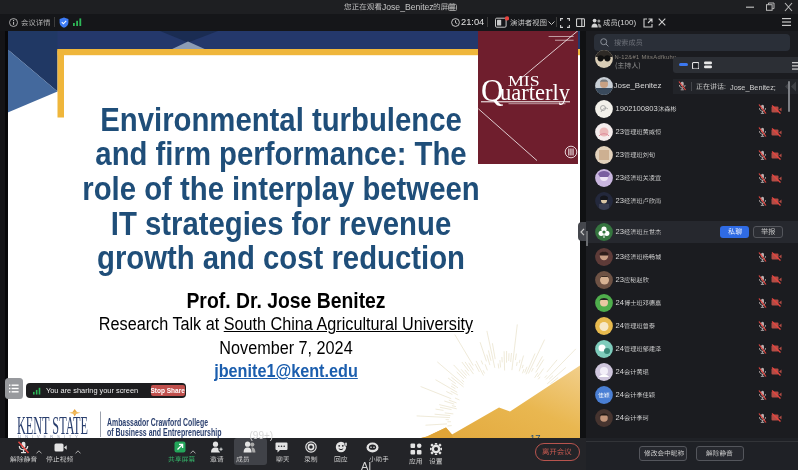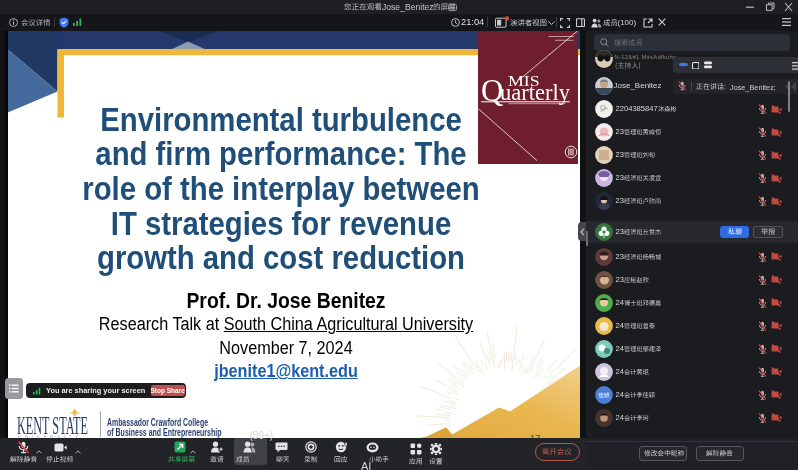--- a/index.html
+++ b/index.html
@@ -267,21 +267,21 @@
 </svg>
   </div>
 <div class="abs" style="left:0;top:30.5px;width:5px;height:407px;background:#141417"></div>
 <div class="abs" style="left:5px;top:30.5px;width:2.5px;height:407px;background:#08080a"></div>
 <div class="abs" style="left:26px;top:383px;width:160px;height:14.6px;background:#1d1d1f;border-radius:4px"></div>
 <svg class="abs" style="left:33px;top:386.5px" width="8" height="8" viewBox="0 0 9 8">
 <rect x="0" y="5" width="1.8" height="3" fill="#2EB858"></rect>
     <rect x="3.2" y="2.8" width="1.8" height="5.2" fill="#2EB858"></rect>
     <rect x="6.4" y="0.4" width="1.8" height="7.6" fill="#2EB858"></rect>
   </svg>
-<div class="abs" style="left:46px;top:386.3px;font-size:7.4px;color:#ececec;font-weight:bold;white-space:nowrap">You are sharing your screen</div>
+<div class="abs" style="left:46px;top:386.3px;font-size:7.4px;color:#ececec;font-weight:normal;white-space:nowrap">You are sharing your screen</div>
 <div class="abs" style="left:150.5px;top:384.9px;width:34px;height:11.2px;background:#C0504D;border-radius:2px;color:#fff;font-size:6.5px;font-weight:bold;text-align:center;line-height:11.2px;white-space:nowrap">Stop Share</div>
 <div class="abs" style="left:5px;top:377.5px;width:17.5px;height:21.5px;background:#97999D;border-radius:3.5px"></div>
 <svg class="abs" style="left:9px;top:383.5px" width="10" height="9" viewBox="0 0 10 9">
 <rect x="0" y="0.5" width="1.4" height="1.4" fill="#fff"></rect>
     <rect x="2.6" y="0.5" width="7" height="1.4" fill="#fff"></rect>
 <rect x="0" y="3.8" width="1.4" height="1.4" fill="#fff"></rect>
     <rect x="2.6" y="3.8" width="7" height="1.4" fill="#fff"></rect>
 <rect x="0" y="7.1" width="1.4" height="1.4" fill="#fff"></rect>
     <rect x="2.6" y="7.1" width="7" height="1.4" fill="#fff"></rect>
   </svg>
@@ -348,21 +348,21 @@
       <clipPath id="c1090">
         <circle cx="9" cy="9" r="8.9"></circle>
       </clipPath>
     </defs>
     <g clip-path="url(#c1090)">
       <rect width="18" height="18" fill="#F2F0EA"></rect>
       <path d="M6 12 C8 8 11 7 13 9" stroke="#aaa" fill="none"></path>
       <circle cx="8" cy="8" r="2.5" fill="none" stroke="#999" stroke-width="0.8"></circle>
     </g>
   </svg>
-<div class="abs" style="left:615.5px;top:104.30px;font-size:7.6px;color:#d9d9d9">2204385847</div>
+<div class="abs" style="left:615.5px;top:104.30px;font-size:7.6px;color:#d9d9d9">1902100803</div>
 <div style="position:absolute;left:658.0px;top:105.12px;line-height:0">
     <svg style="" width="18.60" height="7.75" viewBox="0 -1000 3000 1250" fill="#d9d9d9">
       <path transform="translate(0 0)" d="M93 -778C159 -748 241 -699 283 -665L326 -727C284 -760 199 -804 135 -832ZM39 -505C106 -479 191 -435 233 -404L274 -468C230 -498 144 -538 79 -562ZM58 20 122 69C180 -25 248 -150 300 -257L244 -305C188 -191 111 -58 58 20ZM587 -835V-609H311V-535H549C490 -364 384 -194 269 -110C287 -95 311 -68 324 -50C428 -137 523 -284 587 -447V78H663V-454C726 -296 816 -148 914 -61C927 -81 953 -107 971 -121C862 -206 759 -370 701 -535H949V-609H663V-835Z"></path>
       <path transform="translate(1000 0)" d="M458 -842V-729H106V-661H390C308 -576 185 -504 68 -468C83 -454 104 -427 115 -410C240 -455 371 -539 458 -640V-401H533V-644C623 -543 760 -459 890 -414C901 -433 923 -462 939 -476C815 -510 687 -579 601 -661H897V-729H533V-842ZM234 -434V-313H53V-247H204C161 -165 94 -86 28 -43C39 -24 55 5 62 25C128 -19 188 -96 234 -180V81H305V-155C344 -122 389 -82 409 -61L453 -118C431 -135 342 -199 305 -224V-247H453V-313H305V-434ZM669 -434V-313H496V-247H626C576 -152 497 -63 417 -17C432 -4 453 20 464 37C542 -14 617 -103 669 -202V81H740V-206C790 -111 860 -19 926 34C939 15 963 -11 979 -25C909 -71 832 -159 780 -247H952V-313H740V-434Z"></path>
       <path transform="translate(2000 0)" d="M872 -542C822 -445 729 -346 637 -289C655 -276 677 -255 689 -240C786 -305 880 -409 939 -517ZM888 -276C833 -145 721 -35 584 25C602 39 623 64 635 81C780 11 894 -108 956 -253ZM369 -623V-553H458C428 -415 367 -258 301 -173C313 -157 331 -129 340 -110C387 -174 431 -276 465 -383V79H535V-425C565 -373 601 -306 615 -272L657 -329C640 -358 562 -478 535 -513V-553H639V-561C655 -549 671 -534 682 -522C769 -583 859 -682 916 -781L849 -806C803 -722 719 -631 639 -576V-623H535V-840H465V-623ZM173 -840V-623H56V-553H165C140 -418 86 -259 30 -175C43 -158 60 -130 68 -111C107 -173 144 -273 173 -377V79H242V-432C268 -387 298 -331 310 -301L350 -358C335 -383 267 -485 242 -516V-553H329V-623H242V-840Z"></path>
     </svg>
   </div>
 <svg class="abs" style="left:757.5px;top:104.00px" width="9.0" height="10.0" viewBox="0 0 9 10">
     <rect x="3" y="0.8" width="3" height="4.8" rx="1.5" fill="#b9aeae"></rect>
     <path d="M1.5 4.2 C1.5 8.2 7.5 8.2 7.5 4.2" stroke="#b9aeae" stroke-width="1" fill="none"></path>

